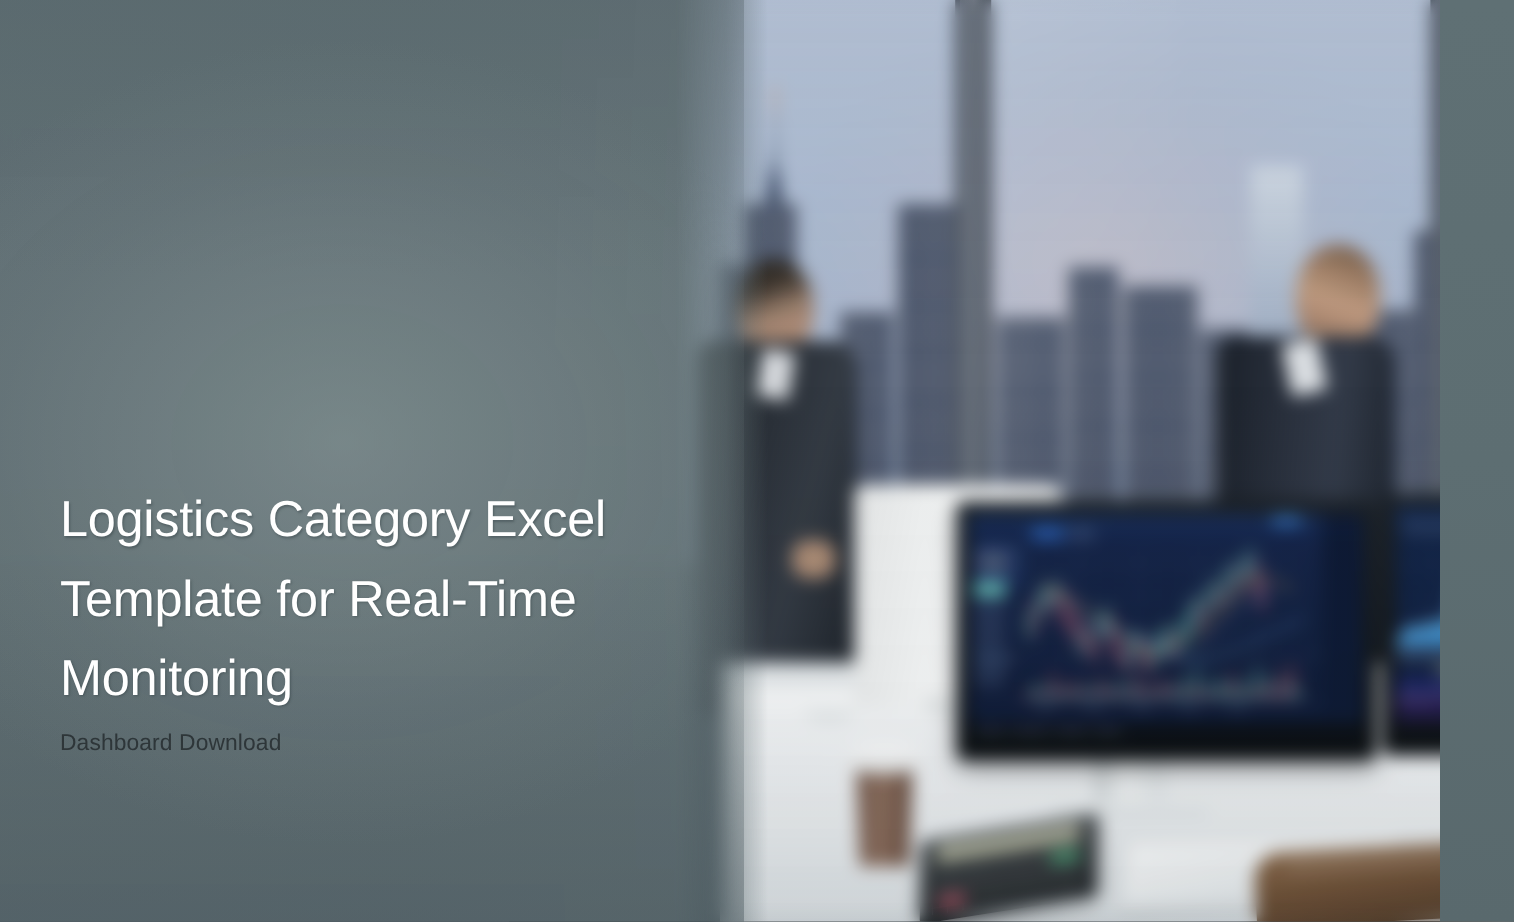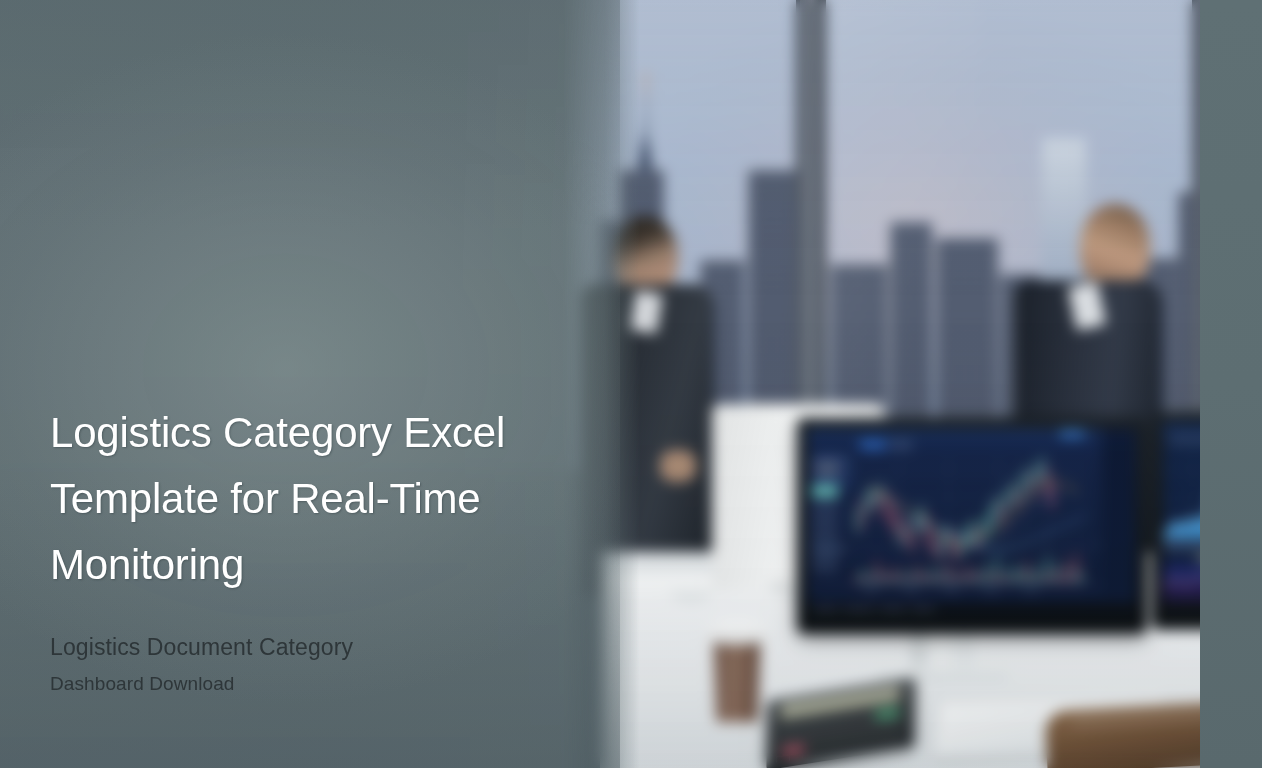--- a/index.html
+++ b/index.html
@@ -652,17 +652,16 @@
     <div class="photo-blur"></div>
     <div class="photo-tone"></div>
   </div>
 
   <div class="scrim-left"></div>
   <div class="scrim-left-tone"></div>
   <div class="strip-right"></div>
 
   <div class="text-block">
     <h1 class="headline">Logistics Category Excel Template for Real-Time Monitoring</h1>
-    <p class="subtitle-1">Logistics Document Category</p>
     <p class="subtitle-2">Dashboard Download</p>
   </div>
 
 </div>
 
 </body></html>

